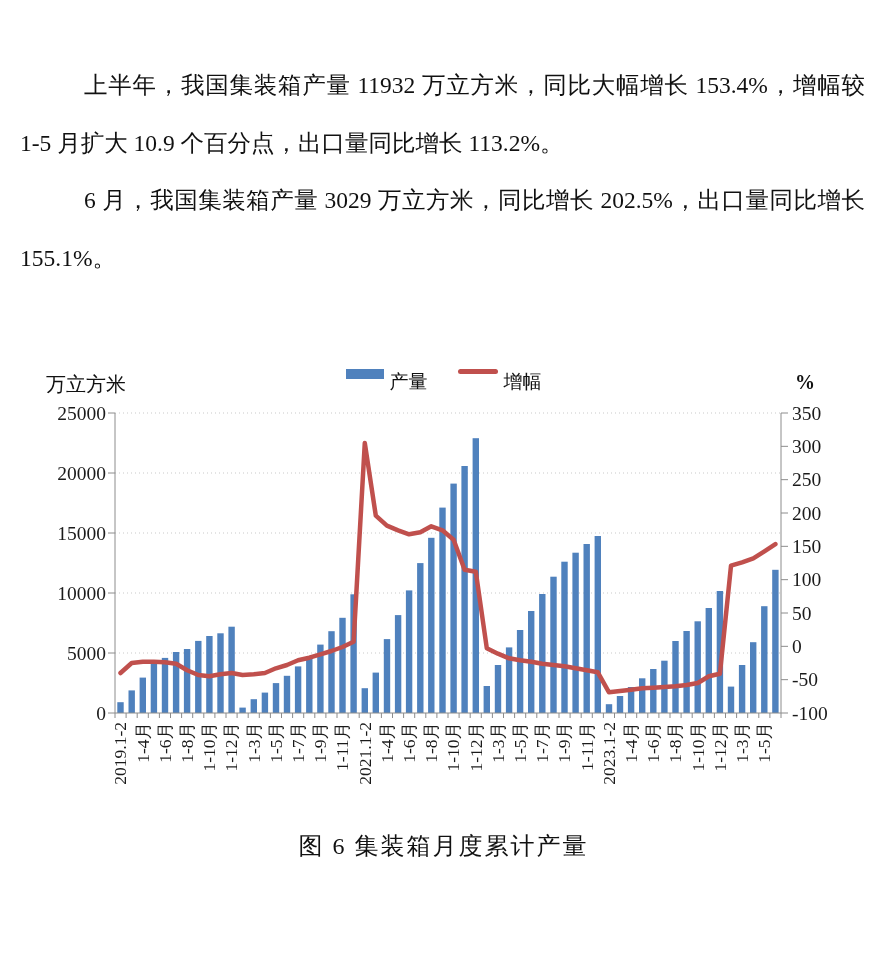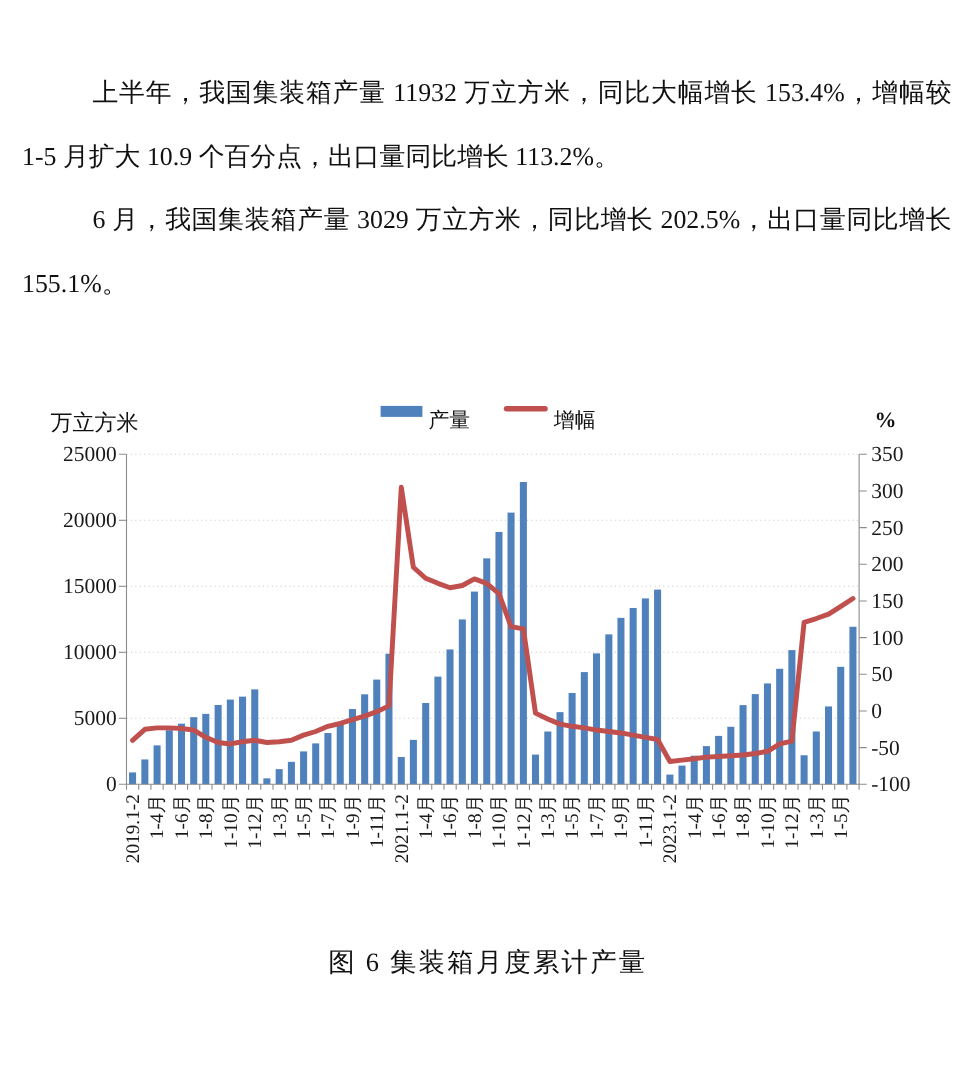--- a/index.html
+++ b/index.html
@@ -18,21 +18,21 @@
   #chart-canvas{position:absolute;left:0;top:0;}
   #legend{
     left:0;top:14px;width:887px;display:flex;justify-content:center;align-items:center;gap:30px;
     font-size:19px;
   }
   .legend-item{display:flex;align-items:flex-start;gap:6px;}
   .swatch-bar{width:38px;height:10px;display:inline-block;}
   .swatch-line{width:40px;height:5px;border-radius:3px;display:inline-block;}
   #left-axis-title{left:46px;top:16px;font-size:20px;}
   #right-axis-title{left:795px;top:16px;font-size:20px;font-weight:bold;}
-  #figure-caption{left:0;top:830px;width:887px;text-align:center;font-size:24px;letter-spacing:2px;margin-top:29px;}
+  #figure-caption{left:0;top:830px;width:887px;text-align:center;font-size:24px;letter-spacing:2px;}
   #footnote{left:20px;top:911px;font-size:21px;letter-spacing:1px;}
 </style>
 </head>
 <body>
 
 <div id="page">
 
 
   <div id="body-text" class="abs">
     <p>上半年，我国集装箱产量 11932 万立方米，同比大幅增长 153.4%，增幅较 1-5 月扩大 10.9 个百分点，出口量同比增长 113.2%。</p>

